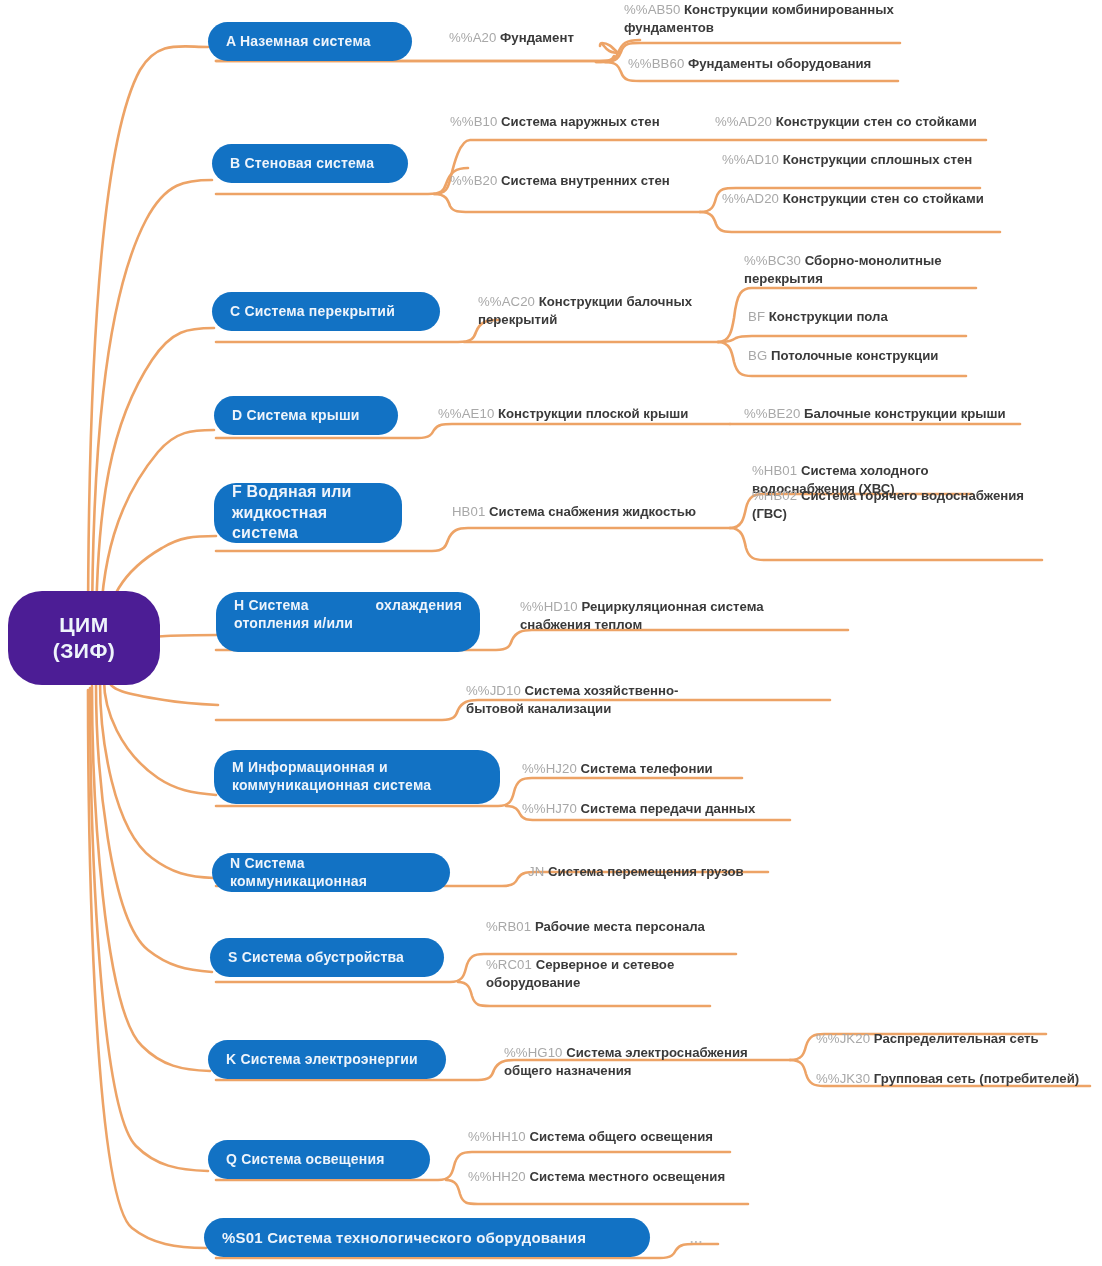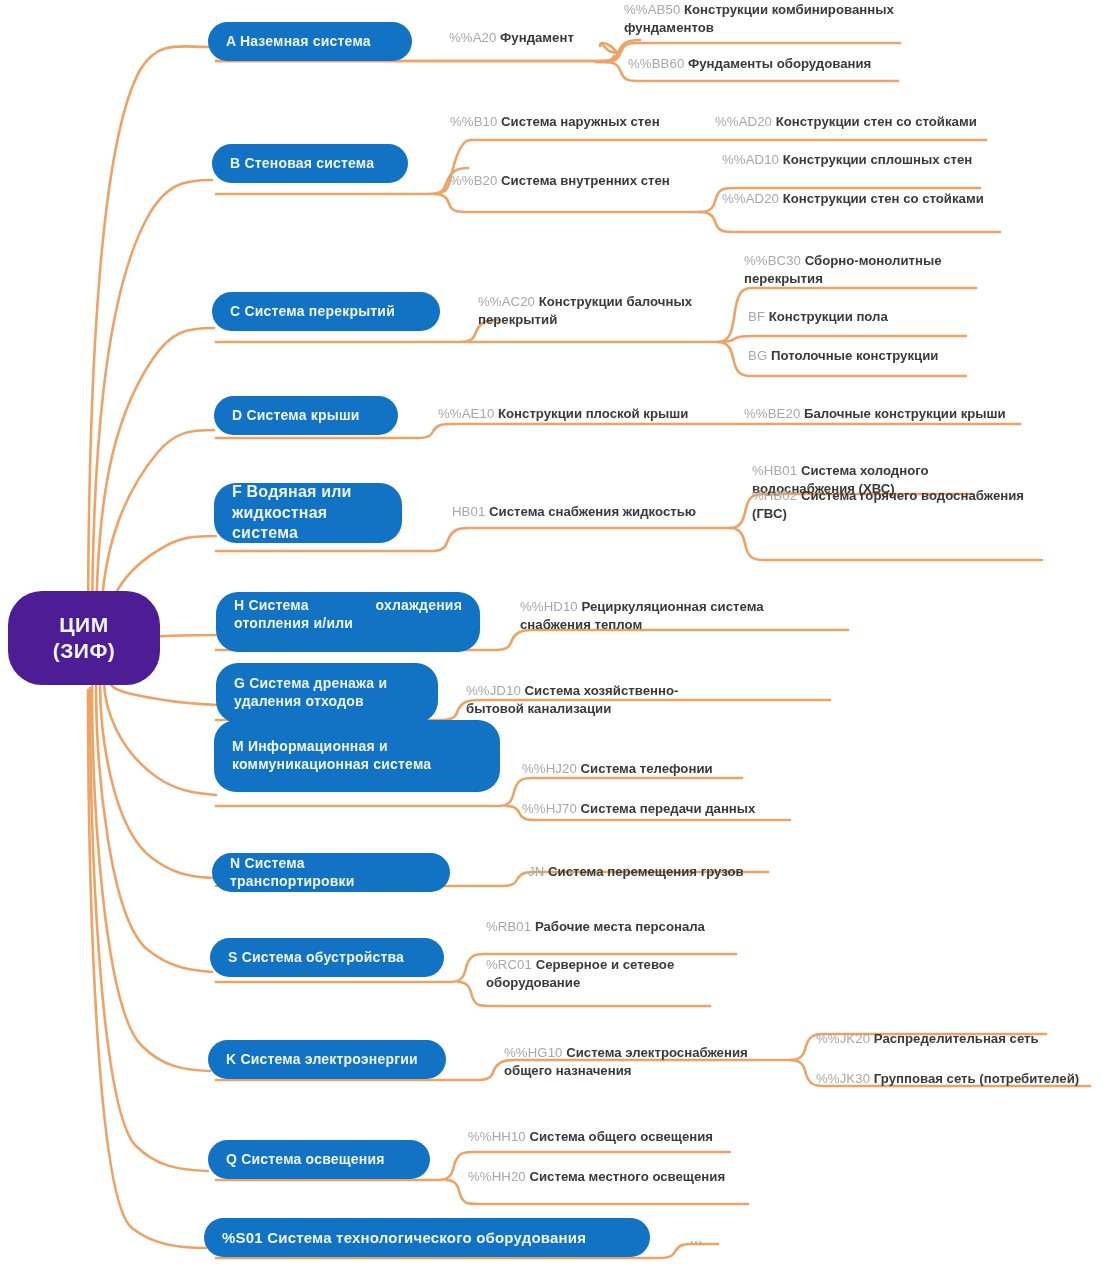--- a/index.html
+++ b/index.html
@@ -156,32 +156,28 @@
   <div class="node" style="left:214px;top:483px;width:188px;height:60px;font-size:16px;flex-direction:column;align-items:flex-start;justify-content:center;">
     <span>F Водяная или</span>
     <span>жидкостная система</span>
   </div>
 
   <div class="node" style="left:216px;top:592px;width:264px;height:60px;font-size:14px;flex-direction:row;align-items:flex-start;justify-content:center;">
     <span>H Система отопления и/или</span>
     <span>охлаждения</span>
   </div>
 
-  <div class="node" style="left:216px;top:663px;width:222px;height:60px;font-size:14px;flex-direction:column;align-items:flex-start;justify-content:center;">
-    <span>G Система дренажа и</span>
-    <span>удаления отходов</span>
-  </div>
-
-  <div class="node" style="left:214px;top:720px;width:286px;height:72px;font-size:14px;flex-direction:column;align-items:flex-start;justify-content:center;">
+
+  <div class="node" style="left:214px;top:750px;width:286px;height:54px;font-size:14px;flex-direction:column;align-items:flex-start;justify-content:center;">
     <span>M Информационная и</span>
     <span>коммуникационная система</span>
   </div>
 
   <div class="node" style="left:212px;top:853px;width:238px;height:39px;font-size:14px;">
-    <span>N Система транспортировки</span>
+    <span>N Система коммуникационная</span>
   </div>
 
   <div class="node" style="left:210px;top:938px;width:234px;height:39px;font-size:14px;">
     <span>S Система обустройства</span>
   </div>
 
   <div class="node" style="left:208px;top:1040px;width:238px;height:39px;font-size:14px;">
     <span>K Система электроэнергии</span>
   </div>
 

